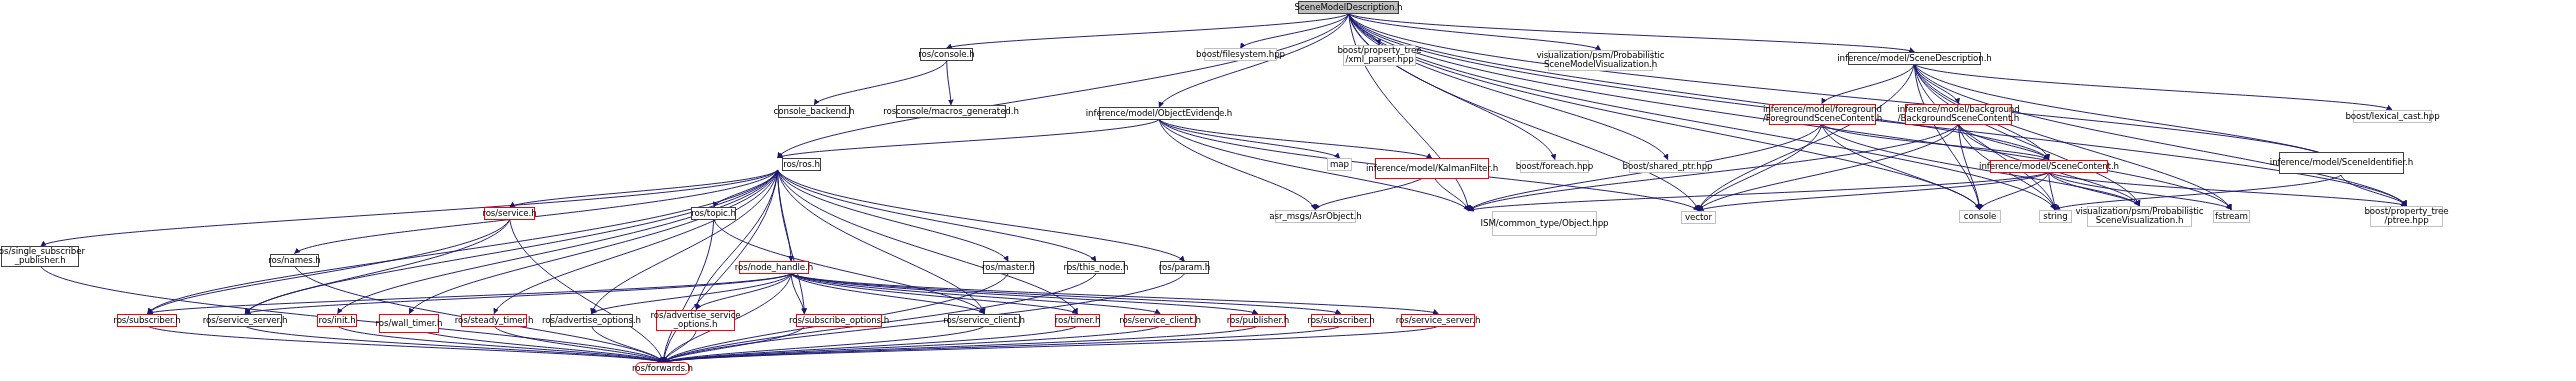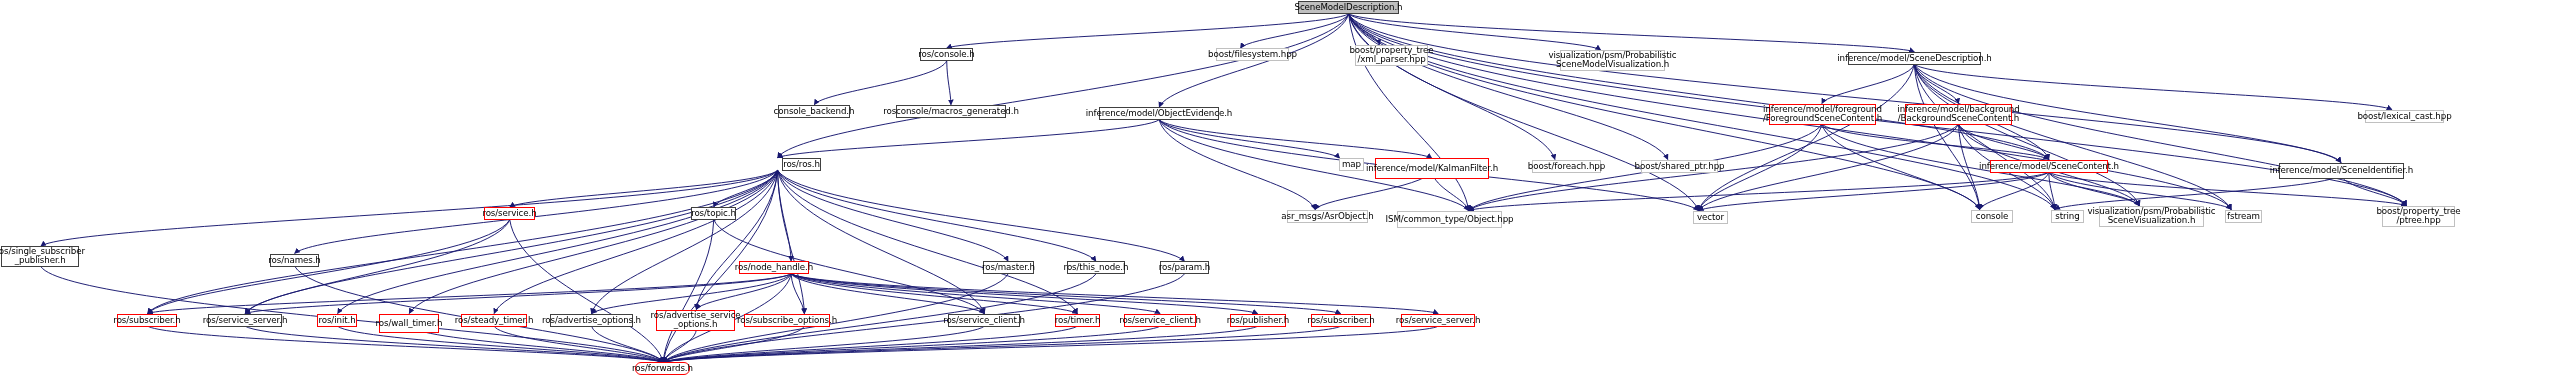--- a/index.html
+++ b/index.html
@@ -40,21 +40,21 @@
     text-align: center;
     background: #ffffff;
     color: #000000;
     font-size: 8.7px;
     line-height: 1.06;
     white-space: pre;
     letter-spacing: -0.1px;
     padding: 0 10px;
   }
   
-  .node.plain   { border: 0.6px solid #c0c0c0; margin-left: 12px; }          
+  .node.plain   { border: 0.6px solid #c0c0c0; }          
   .node.doc     { border: 0.9px solid #404040; }        
   .node.undoc   { border: 0.9px solid #ff0000; }        
   .node.root    { border: 0.9px solid #404040; background: #bfbfbf; font-weight: normal; }
 </style>
 </head>
 <body>
 
 <div id="graph-root">
   <svg id="edge-layer" width="2576" height="381" viewBox="0 0 4278 633" xmlns="http://www.w3.org/2000/svg">
     <defs>
@@ -194,25 +194,25 @@
 /ForegroundSceneContent.h</div>
       <div class="node undoc" style="left: 1905px; top: 104px; width: 107px; height: 20.5px;">inference/model/background
 /BackgroundSceneContent.h</div>
       <div class="node plain" style="left: 2353px; top: 110px; width: 79px; height: 12.6px;">boost/lexical_cast.hpp</div>
       <div class="node doc" style="left: 782px; top: 158px; width: 39px; height: 12.6px;">ros/ros.h</div>
       <div class="node plain" style="left: 1327px; top: 158px; width: 25px; height: 12.6px;">map</div>
       <div class="node undoc" style="left: 1375px; top: 158px; width: 114px; height: 21px;">inference/model/KalmanFilter.h</div>
       <div class="node plain" style="left: 1520px; top: 160px; width: 69px; height: 12.6px;">boost/foreach.hpp</div>
       <div class="node plain" style="left: 1629px; top: 160px; width: 77px; height: 12.6px; text-align: right;">boost/shared_ptr.hpp</div>
       <div class="node undoc" style="left: 1990px; top: 160px; width: 118px; height: 12.6px;">inference/model/SceneContent.h</div>
-      <div class="node doc" style="left: 2279px; top: 163px; width: 125px; height: 16px;">inference/model/SceneIdentifier.h</div>
+      <div class="node doc" style="left: 2279px; top: 152px; width: 125px; height: 22px;">inference/model/SceneIdentifier.h</div>
       <div class="node undoc" style="left: 484px; top: 207px; width: 51px; height: 12.6px;">ros/service.h</div>
       <div class="node doc" style="left: 691px; top: 207px; width: 45px; height: 12.6px;">ros/topic.h</div>
       <div class="node plain" style="left: 1275px; top: 210px; width: 81px; height: 12.6px;">asr_msgs/AsrObject.h</div>
-      <div class="node plain" style="left: 1385px; top: 211px; width: 105px; height: 17px;">ISM/common_type/Object.hpp</div>
+      <div class="node plain" style="left: 1492px; top: 211px; width: 105px; height: 25px;">ISM/common_type/Object.hpp</div>
       <div class="node plain" style="left: 1681px; top: 211px; width: 35px; height: 12.6px;">vector</div>
       <div class="node plain" style="left: 1959px; top: 210px; width: 42px; height: 12.6px;">console</div>
       <div class="node plain" style="left: 2039px; top: 210px; width: 33px; height: 12.6px;">string</div>
       <div class="node plain" style="left: 2087px; top: 206px; width: 105px; height: 20.5px;">visualization/psm/Probabilistic
 SceneVisualization.h</div>
       <div class="node plain" style="left: 2213px; top: 210px; width: 37px; height: 12.6px;">fstream</div>
       <div class="node plain" style="left: 2370px; top: 206px; width: 73px; height: 20.5px;">boost/property_tree
 /ptree.hpp</div>
       <div class="node doc" style="left: 1.2px; top: 246px; width: 78px; height: 20.5px;">ros/single_subscriber
 _publisher.h</div>
@@ -222,21 +222,21 @@
       <div class="node doc" style="left: 1067px; top: 261px; width: 58px; height: 12.6px;">ros/this_node.h</div>
       <div class="node doc" style="left: 1160px; top: 261px; width: 49px; height: 12.6px;">ros/param.h</div>
       <div class="node undoc" style="left: 117px; top: 314px; width: 60px; height: 12.6px;">ros/subscriber.h</div>
       <div class="node doc" style="left: 208px; top: 314px; width: 74px; height: 12.6px;">ros/service_server.h</div>
       <div class="node undoc" style="left: 317px; top: 314px; width: 40px; height: 12.6px;">ros/init.h</div>
       <div class="node undoc" style="left: 379px; top: 314px; width: 60px; height: 19px;">ros/wall_timer.h</div>
       <div class="node undoc" style="left: 461px; top: 314px; width: 66px; height: 12.6px;">ros/steady_timer.h</div>
       <div class="node doc" style="left: 550px; top: 314px; width: 83px; height: 12.6px;">ros/advertise_options.h</div>
       <div class="node undoc" style="left: 656px; top: 310px; width: 79px; height: 20.5px;">ros/advertise_service
 _options.h</div>
-      <div class="node undoc" style="left: 744px; top: 314px; width: 86px; height: 12.6px;">ros/subscribe_options.h</div>
+      <div class="node undoc" style="left: 796px; top: 314px; width: 86px; height: 12.6px;">ros/subscribe_options.h</div>
       <div class="node doc" style="left: 948px; top: 314px; width: 72px; height: 12.6px;">ros/service_client.h</div>
       <div class="node undoc" style="left: 1055px; top: 314px; width: 45px; height: 12.6px;">ros/timer.h</div>
       <div class="node undoc" style="left: 1124px; top: 314px; width: 72px; height: 12.6px;">ros/service_client.h</div>
       <div class="node undoc" style="left: 1230px; top: 314px; width: 56px; height: 12.6px;">ros/publisher.h</div>
       <div class="node undoc" style="left: 1311px; top: 314px; width: 60px; height: 12.6px;">ros/subscriber.h</div>
       <div class="node undoc" style="left: 1401px; top: 314px; width: 74px; height: 12.6px;">ros/service_server.h</div>
       <div class="node undoc" style="left: 635px; top: 362px; width: 55px; height: 12.6px; border-radius: 6px;">ros/forwards.h</div>
     </div>
 </div>
 

